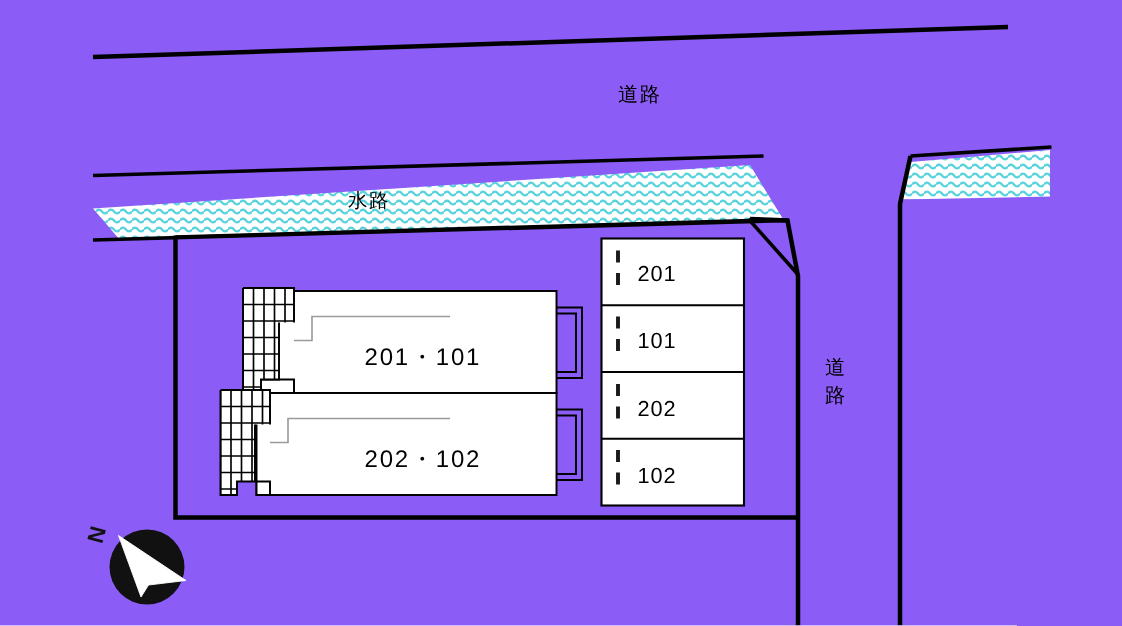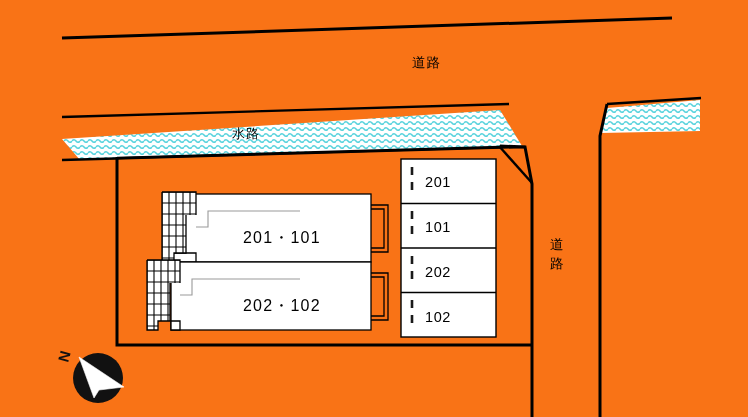--- a/index.html
+++ b/index.html
@@ -10,21 +10,21 @@
   body {
     width: 748px;
     height: 417px;
     font-family: "Liberation Sans", sans-serif;
     overflow: hidden;
   }
   #plan-root {
     position: relative;
     width: 748px;
     height: 417px;
-    background: #f97316;
+    background: #8b5cf6;
   }
   svg#site-plan {
     display: block;
     width: 748px;
     height: 417px;
   }
   .boundary-thick {
     fill: none;
     stroke: #000000;
     stroke-width: 3;

